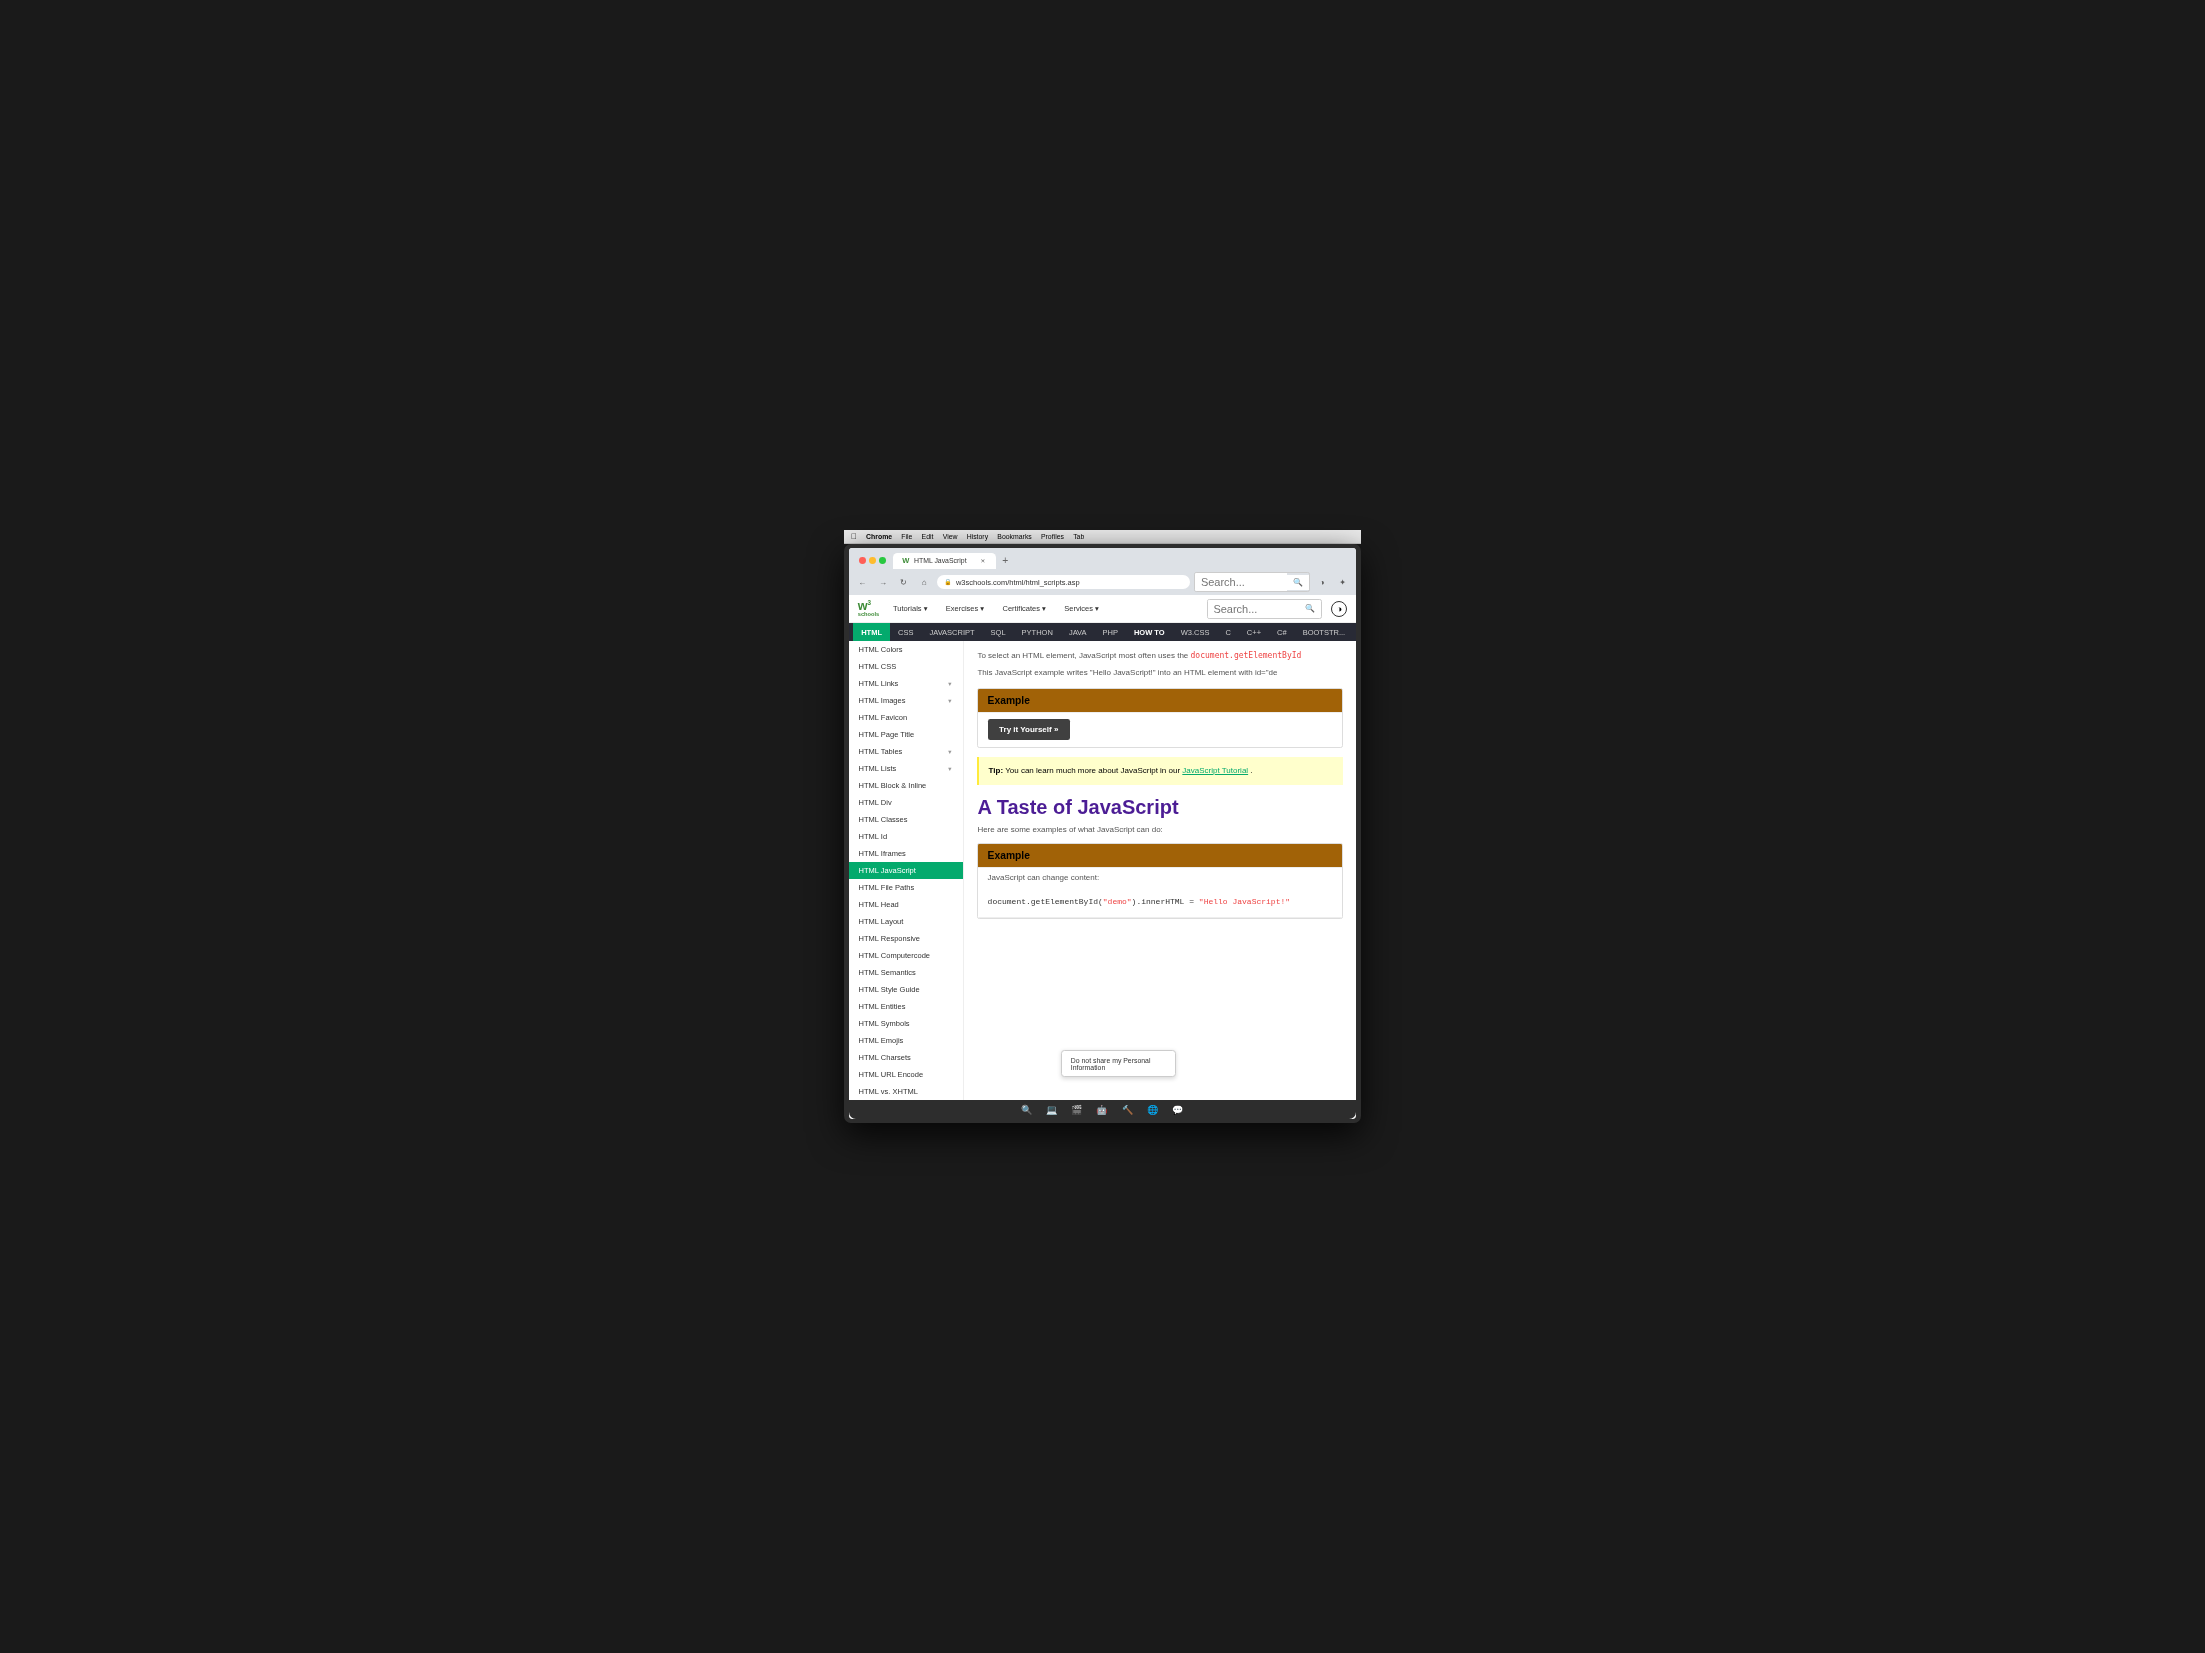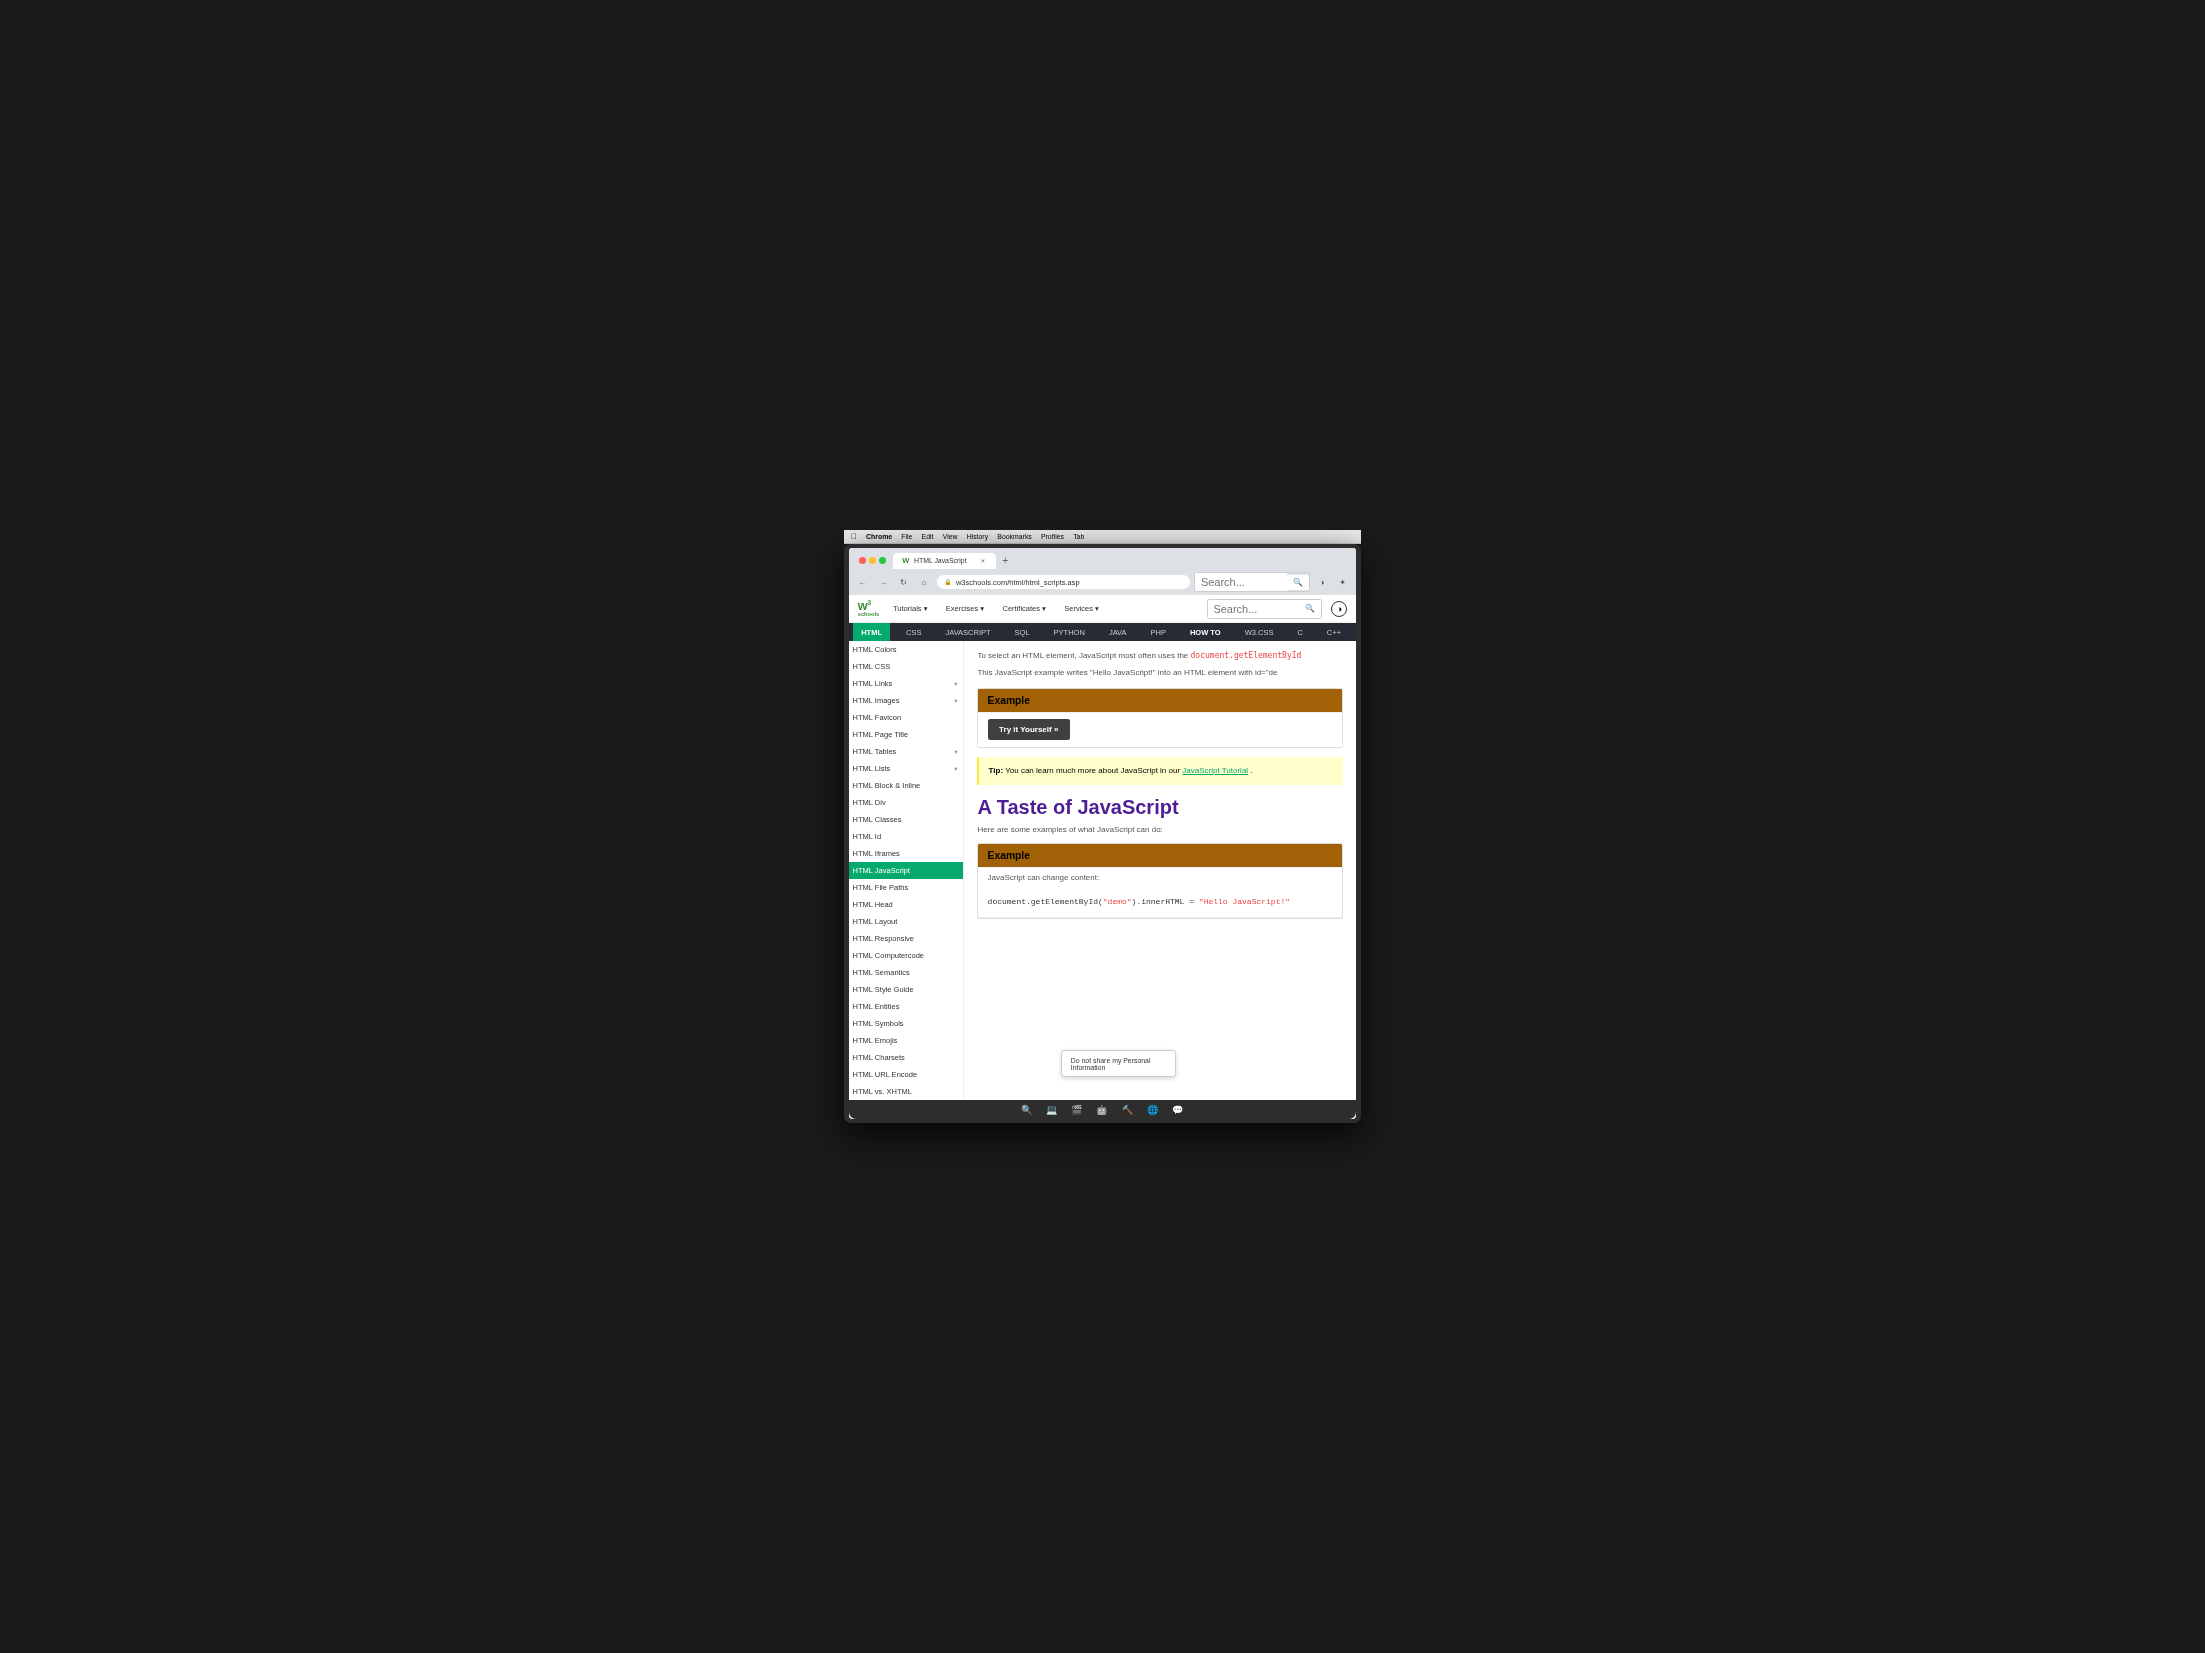--- a/index.html
+++ b/index.html
@@ -190,21 +190,21 @@
       cursor: pointer;
       overflow: hidden;
       position: relative;
     }
 
     
     .lang-bar {
       background: #282a35;
       display: flex;
       align-items: center;
-      gap: 8px;
+      gap: 0;
       padding: 0 4.6px;
       overflow: hidden;
     }
 
     .lang-item {
       padding: 4.6px 8px;
       font-size: 7.5px;
       color: #ccc;
       cursor: pointer;
       white-space: nowrap;
@@ -225,21 +225,21 @@
     
     .sidebar {
       width: 115px;
       min-width: 115px;
       border-right: 0.6px solid #eee;
       background: #fff;
       font-size: 7.5px;
     }
 
     .sidebar-item {
-      padding: 4px 4px;
+      padding: 4px 10px;
       color: #333;
       cursor: pointer;
       display: flex;
       align-items: center;
       justify-content: space-between;
     }
     .sidebar-item.active {
       background: #04aa6d;
       color: #fff;
     }

